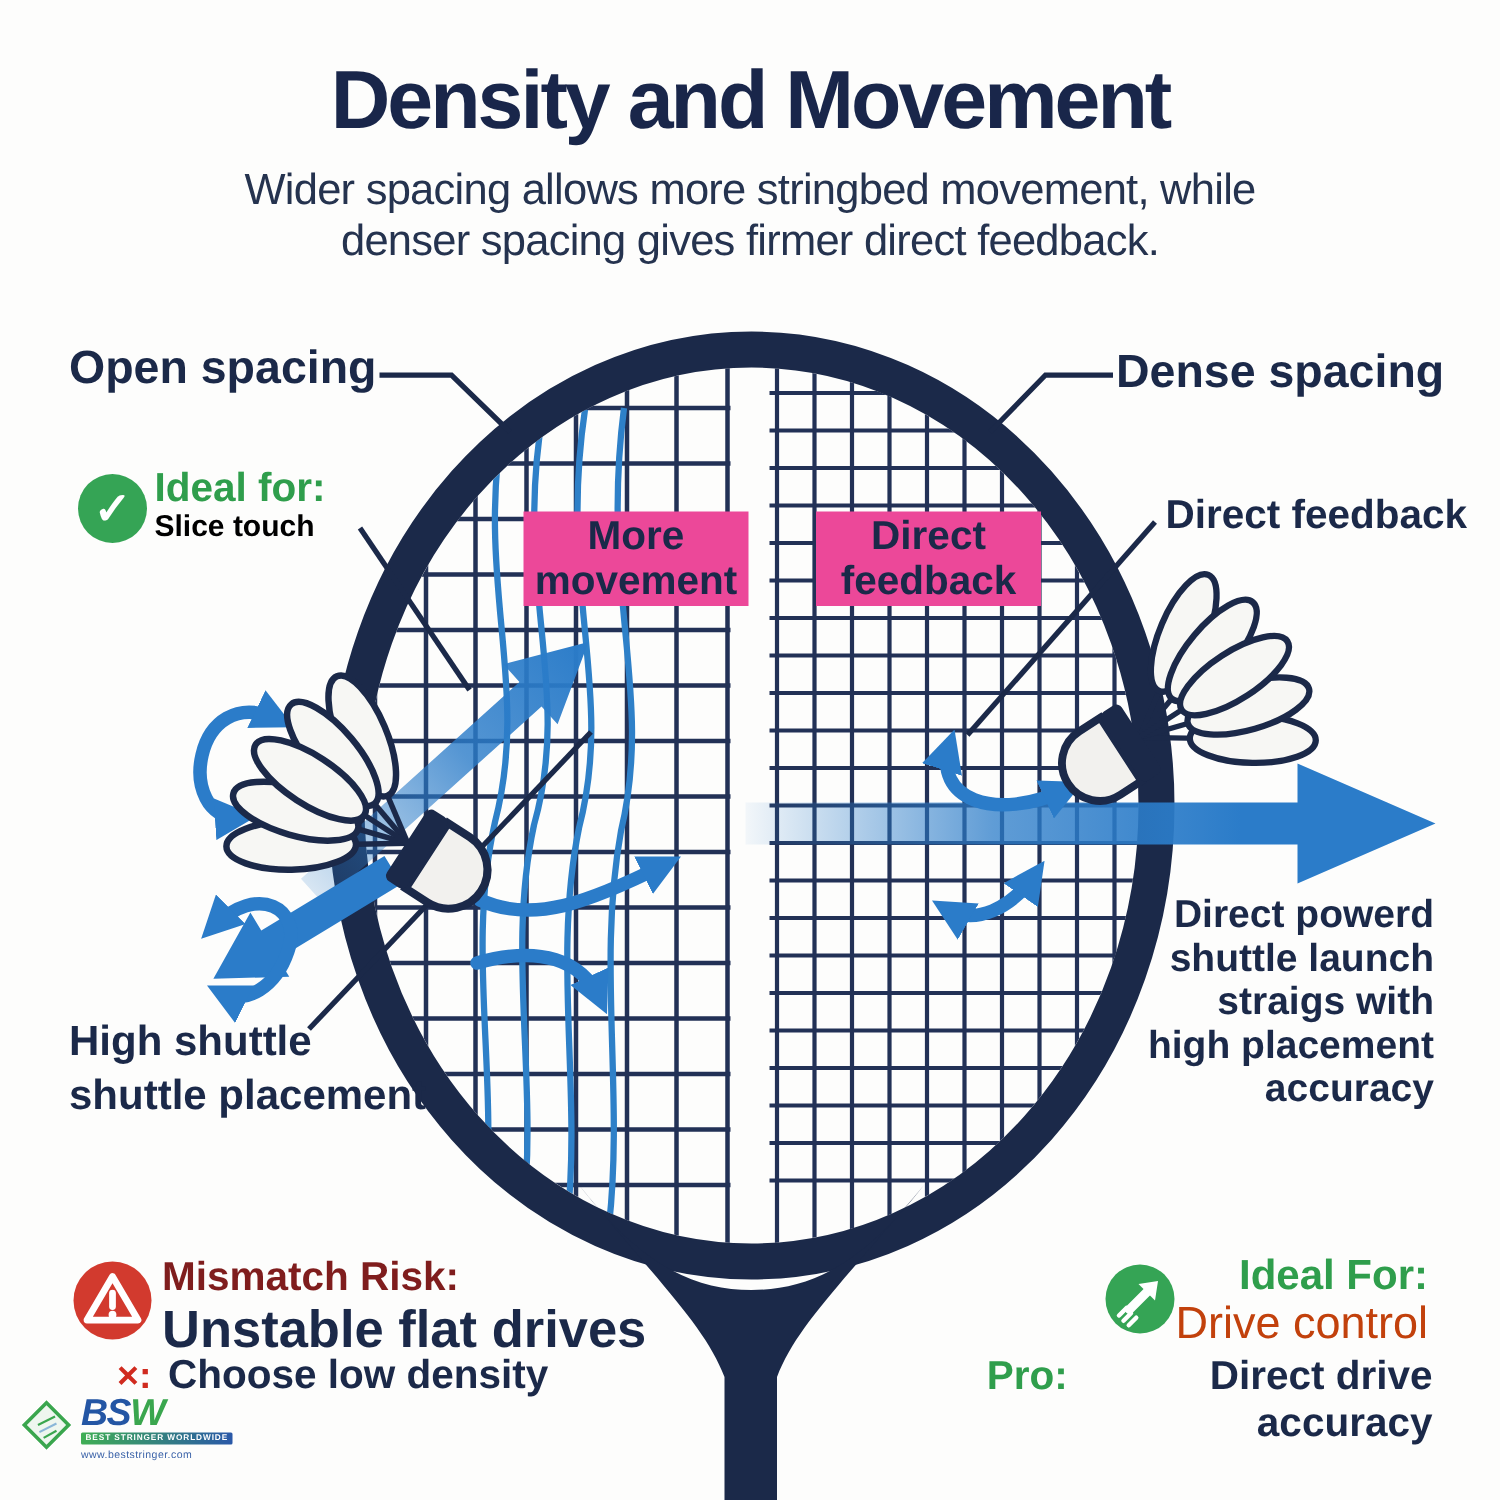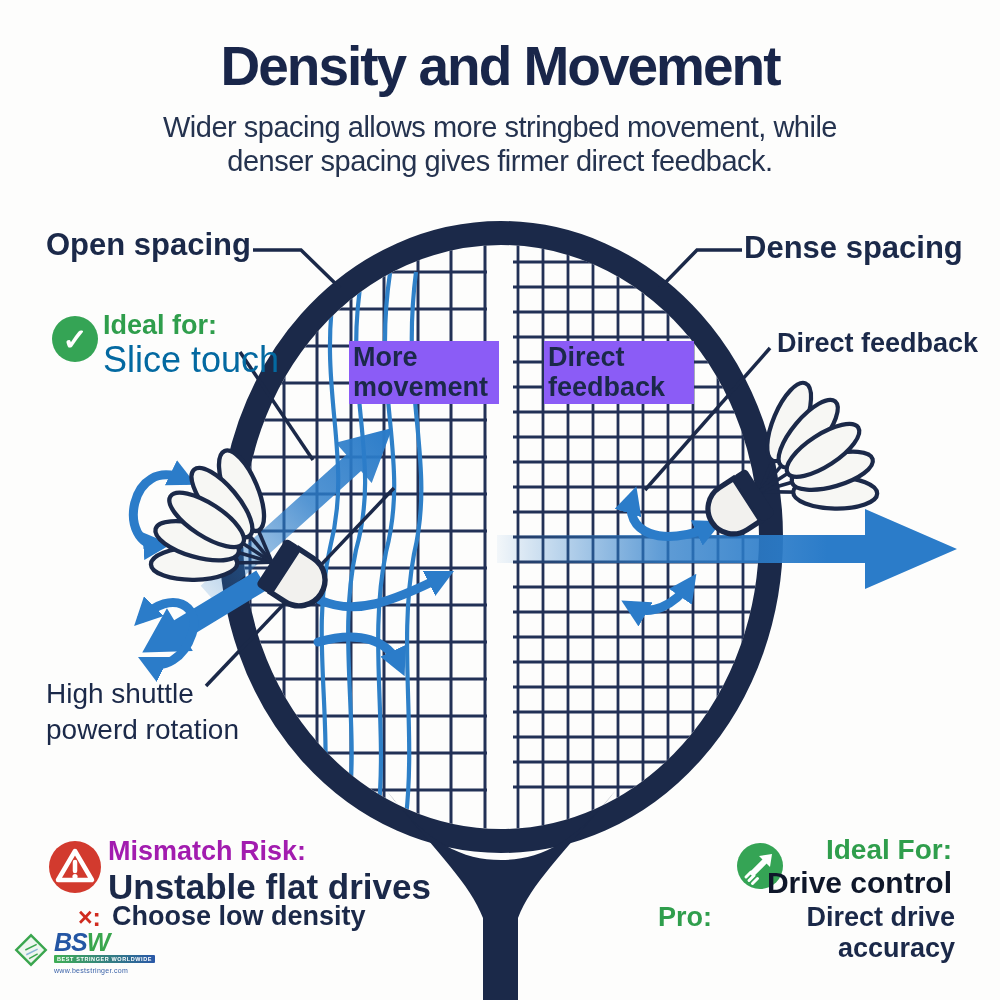--- a/index.html
+++ b/index.html
@@ -15,46 +15,46 @@
          color:#25334f;line-height:1.18;letter-spacing:-0.5px;}
 
   .open-label{left:46px;top:227px;font-size:31px;font-weight:800;}
   .dense-label{left:744px;top:230px;font-size:31px;font-weight:800;}
 
   .badge{border-radius:50%;display:flex;align-items:center;justify-content:center;}
   .check-badge{left:52px;top:316px;width:46px;height:46px;background:#35a455;color:#fff;
          font-size:30px;font-weight:800;}
   .ideal-left{left:103px;top:310px;line-height:1.12;}
   .ideal-left .g{display:block;color:#2f9e4c;font-size:27px;font-weight:800;}
-  .ideal-left .n{display:block;color:#0369a1;font-size:36px;font-weight:400;}
+  .ideal-left .n{display:block;color:#000000;font-size:20px;font-weight:700;}
 
   .fb-right-label{left:777px;top:328px;font-size:27px;font-weight:700;}
 
-  .chip{background:#8b5cf6;text-align:left;font-weight:800;color:#1b2949;
+  .chip{background:#ec4899;text-align:center;font-weight:800;color:#1b2949;
         font-size:27px;line-height:1.1;padding:2px 4px;}
   .chip-more{left:349px;top:341px;width:142px;}
   .chip-direct{left:544px;top:341px;width:142px;}
 
-  .high-note{left:46px;top:676px;font-size:28px;font-weight:400;line-height:1.28;}
+  .high-note{left:46px;top:676px;font-size:28px;font-weight:700;line-height:1.28;}
 
   .launch-note{left:690px;width:266px;top:595px;text-align:right;font-size:26px;
         font-weight:700;line-height:1.12;}
 
   .warn-badge{left:48px;top:840px;width:54px;height:54px;}
   .mismatch-block{left:108px;top:836px;line-height:1.14;}
-  .mismatch-block .r{display:block;color:#a21caf;font-size:27px;font-weight:800;}
+  .mismatch-block .r{display:block;color:#7f1d1d;font-size:27px;font-weight:800;}
   .mismatch-block .n{display:block;color:#1b2949;font-size:35px;font-weight:800;}
 
   .note-glyph{left:78px;top:903px;font-size:25px;font-weight:800;color:#d02b1f;}
   .note-block{left:112px;top:900px;font-size:27px;font-weight:600;line-height:1.24;}
 
   .drive-badge{left:736px;top:842px;width:48px;height:48px;}
   .ideal-right-block{left:660px;width:292px;top:834px;text-align:right;line-height:1.14;}
   .ideal-right-block .g{display:block;color:#2f9e4c;font-size:28px;font-weight:800;}
-  .ideal-right-block .n{display:block;color:#0f172a;font-size:30px;font-weight:700;}
+  .ideal-right-block .n{display:block;color:#c2410c;font-size:30px;font-weight:400;}
   .pro-line{left:560px;width:395px;top:902px;text-align:right;font-size:27px;}
   .pro-line .g{color:#2f9e4c;font-weight:800;}
   .pro-line .n{color:#1b2949;font-weight:600;margin-left:36px;}
 
   .logo{left:12px;top:931px;display:flex;gap:4px;align-items:flex-start;}
   .logo-col{display:flex;flex-direction:column;align-items:flex-start;}
   .logo-word{font-size:25px;font-weight:800;font-style:italic;line-height:0.9;letter-spacing:-1px;}
   .logo-word .lb{color:#2456a4;} .logo-word .lw{color:#3aa64e;}
   .logo-banner{margin-top:1px;background:linear-gradient(90deg,#3fae54,#2a58a8);color:#fff;
         font-size:5.5px;font-weight:700;letter-spacing:0.6px;padding:1px 3px;border-radius:1px;}
@@ -211,23 +211,30 @@
     <span>More</span><br>
     <span>movement</span>
   </div>
   <div class="abs txt chip chip-direct">
     <span>Direct</span><br>
     <span>feedback</span>
   </div>
 
   <div class="abs txt high-note">
     <span>High shuttle</span><br>
-    <span>powerd rotation</span>
-  </div>
-
+    <span>shuttle placement</span>
+  </div>
+
+  <div class="abs txt launch-note">
+    <span>Direct powerd</span><br>
+    <span>shuttle launch</span><br>
+    <span>straigs with</span><br>
+    <span>high placement</span><br>
+    <span>accuracy</span>
+  </div>
 
   <div class="abs txt warn-badge">
     <svg width="54" height="54" viewBox="0 0 54 54">
       <circle cx="27" cy="27" r="26" fill="#d23a2e"></circle>
       <path d="M27 11 L44 40 H10 Z" fill="none" stroke="#ffffff" stroke-width="4.5" stroke-linejoin="round"></path>
       <line x1="27" y1="22" x2="27" y2="31" stroke="#ffffff" stroke-width="4.5" stroke-linecap="round"></line>
       <circle cx="27" cy="36.5" r="2.6" fill="#ffffff"></circle>
     </svg>
   </div>
   <div class="abs txt mismatch-block">

